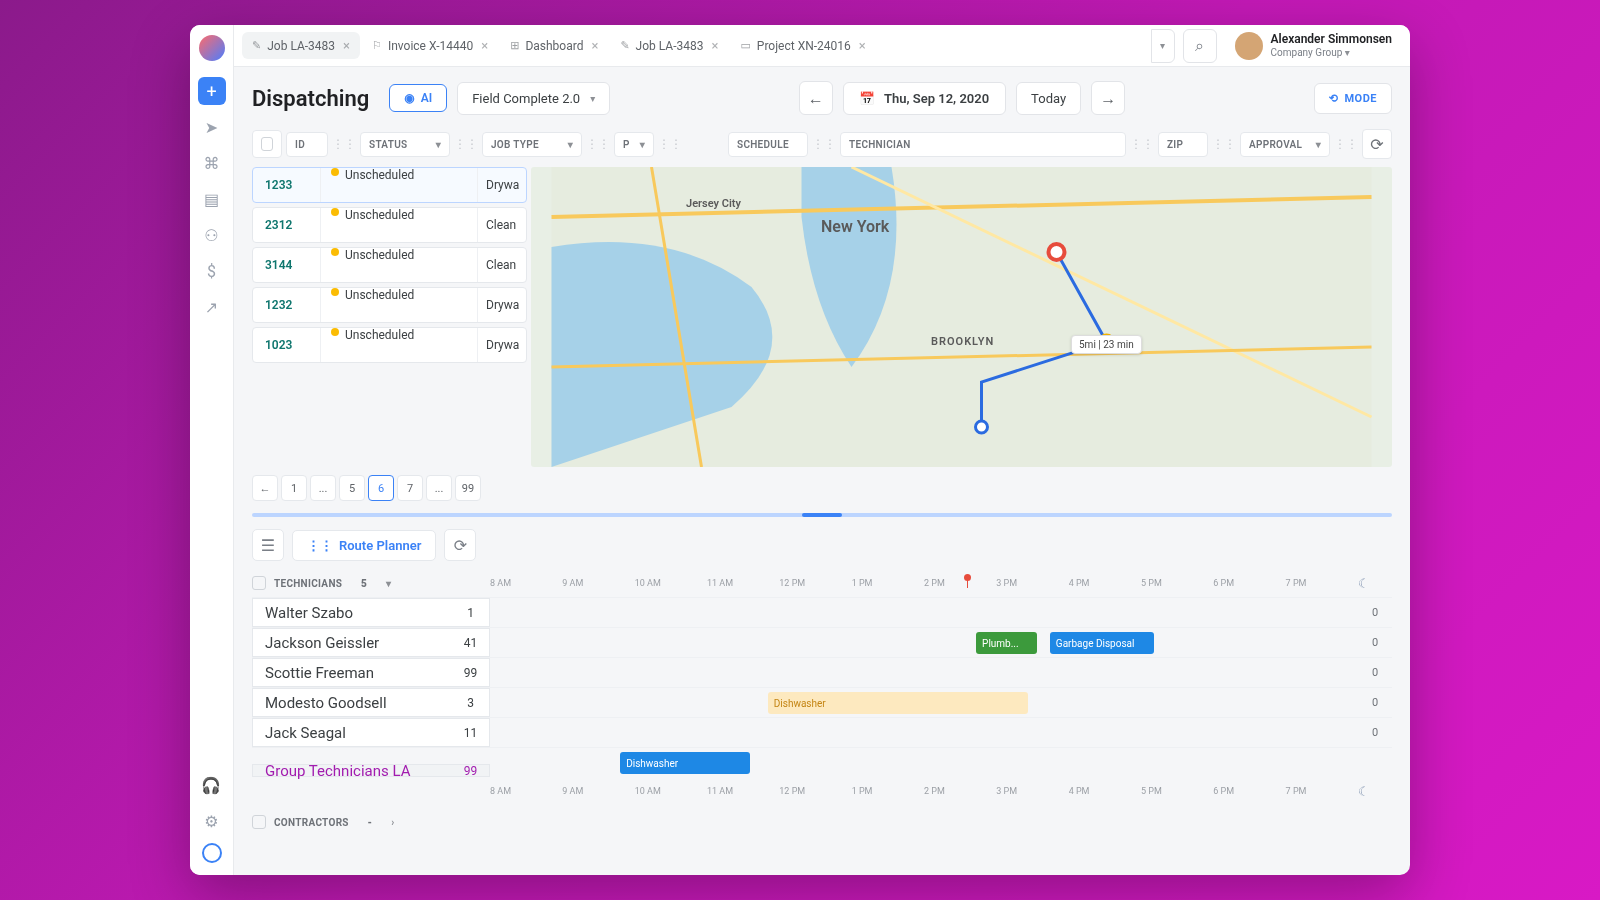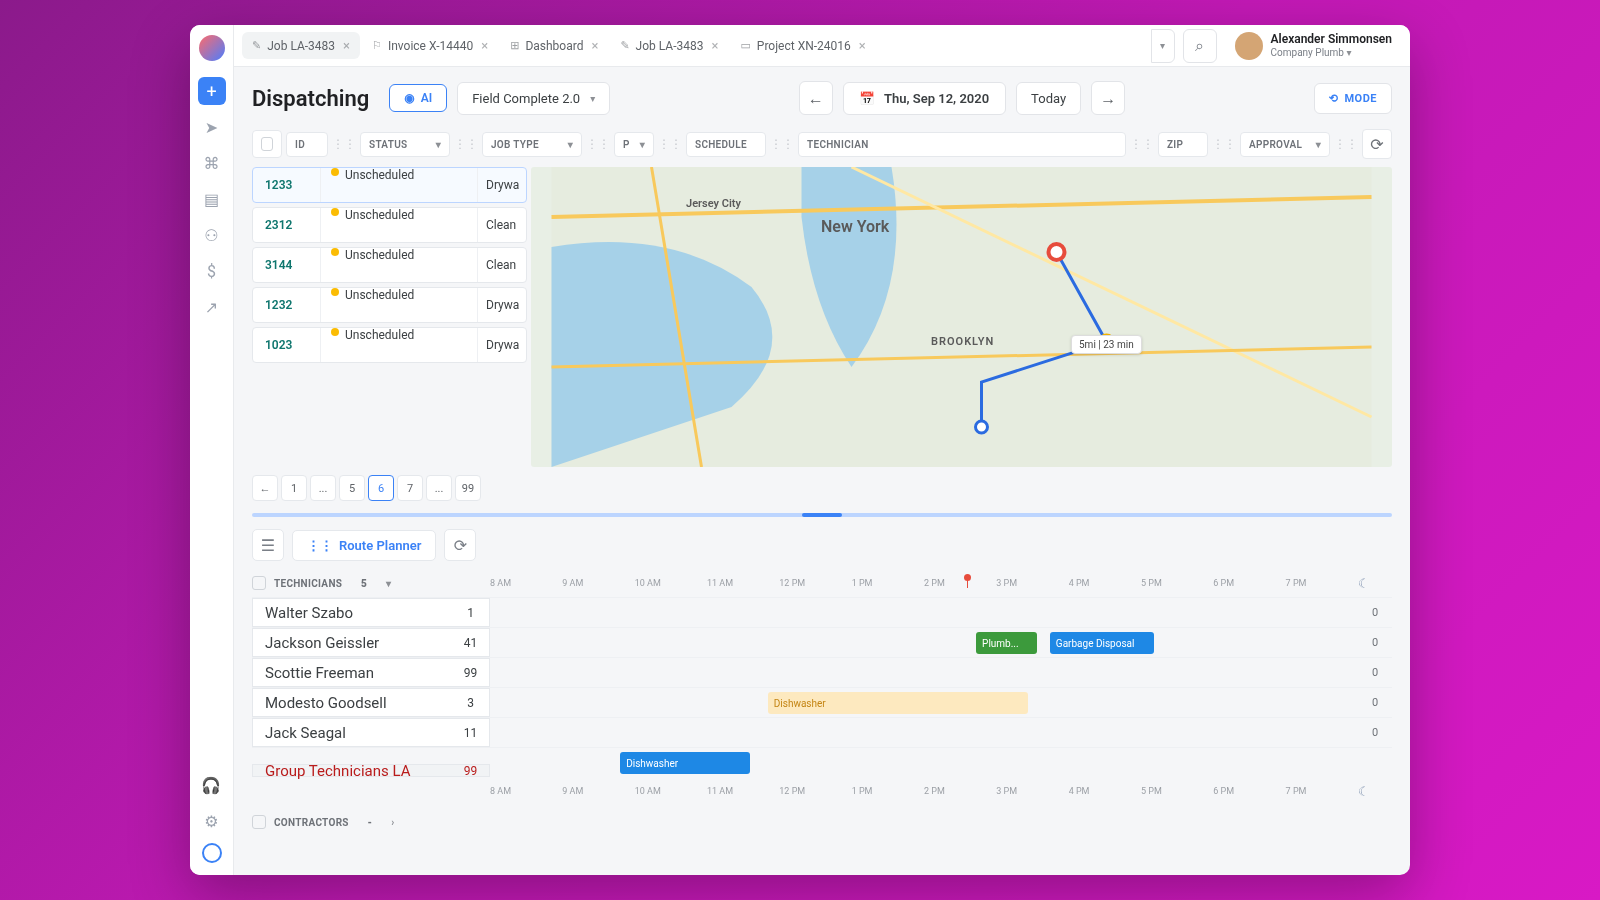--- a/index.html
+++ b/index.html
@@ -65,21 +65,21 @@
 .time-scale { flex:1; display:flex; position:relative;}
 .time-slot { flex:1; font-size:9px; color:#9ca0a6; text-align:left;}
 .track-row { display:flex; height:30px; border-top:1px solid #eef0f3;}
 .tech-name { width:200px; padding-left:12px; font-size:15px; color:#3c4043; display:flex;align-items:center; background:#fff;border:1px solid #e5e8ec;border-right:none;}
 .tech-count { width:38px; font-size:12px; color:#3c4043; display:flex;align-items:center;justify-content:center;background:#fff;border:1px solid #e5e8ec;border-left:none;}
 .track { flex:1; position:relative; }
 .track-end { width:34px; display:flex;align-items:center;justify-content:center;font-size:11px;color:#6e7278;}
 .event { position:absolute; height:22px; top:4px; border-radius:3px; font-size:10px;color:#fff; padding:0 6px; display:flex;align-items:center; white-space:nowrap;overflow:hidden;}
 .now-line { position:absolute; top:0; bottom:0; width:1px; background:#e74c3c; left:55%; z-index:5;}
 .now-dot { position:absolute; top:-4px; left:-3px; width:7px;height:7px;border-radius:50%;background:#e74c3c;}
-.group-row .tech-name, .group-row .tech-count { background:#f1f3f5; color:#b91c1c;margin-top:16px;}
+.group-row .tech-name, .group-row .tech-count { background:#f1f3f5; color:#a21caf;margin-top:16px;}
 .contractors-row { display:flex; align-items:center; padding: 10px 18px; gap:8px; font-size:10px; font-weight:700; color:#6e7278; letter-spacing:0.3px;}
 .moon-icon{color:#8a9bb5;font-size:13px;}
 </style>
 </head>
 <body>
 
 <div class="app-window">
   <div class="sidebar">
     <div class="logo"></div>
     <div class="add-btn">+</div>
@@ -126,21 +126,21 @@
           </div>
         </div>
       <div class="tabs-more">
           <span class="chev">▾</span>
         </div>
       <div class="search-btn">⌕</div>
       <div class="user">
         <div class="avatar"></div>
         <div class="user-info">
           <span class="user-name">Alexander Simmonsen</span>
-          <span class="user-company"><span>Company Plumb</span> <span class="chev">▾</span></span>
+          <span class="user-company"><span>Company Group</span> <span class="chev">▾</span></span>
         </div>
       </div>
     </div>
 
     <div class="header-row">
       <div class="page-title">Dispatching</div>
       <div class="ai-btn">◉ <span>AI</span></div>
       <div class="select-box">
           <span>Field Complete 2.0</span>
           <span class="chev">▾</span>
@@ -168,21 +168,21 @@
       <div class="filter-cell" style="width:100px;justify-content:space-between;">
           <span>JOB TYPE</span>
           <span class="chev">▾</span>
         </div>
       <div class="col-handle">⋮⋮</div>
       <div class="filter-cell" style="width:40px;justify-content:space-between;">
           <span>P</span>
           <span class="chev">▾</span>
         </div>
       <div class="col-handle">⋮⋮</div>
-      <div class="filter-cell" style="width:80px;">SCHEDULE</div>
+      <div class="filter-cell" style="width:80px;margin-left:42px;">SCHEDULE</div>
       <div class="col-handle">⋮⋮</div>
       <div class="filter-cell" style="flex:1;">TECHNICIAN</div>
       <div class="col-handle">⋮⋮</div>
       <div class="filter-cell" style="width:50px;">ZIP</div>
       <div class="col-handle">⋮⋮</div>
       <div class="filter-cell" style="width:90px;justify-content:space-between;">
           <span>APPROVAL</span>
           <span class="chev">▾</span>
         </div>
       <div class="col-handle">⋮⋮</div>

